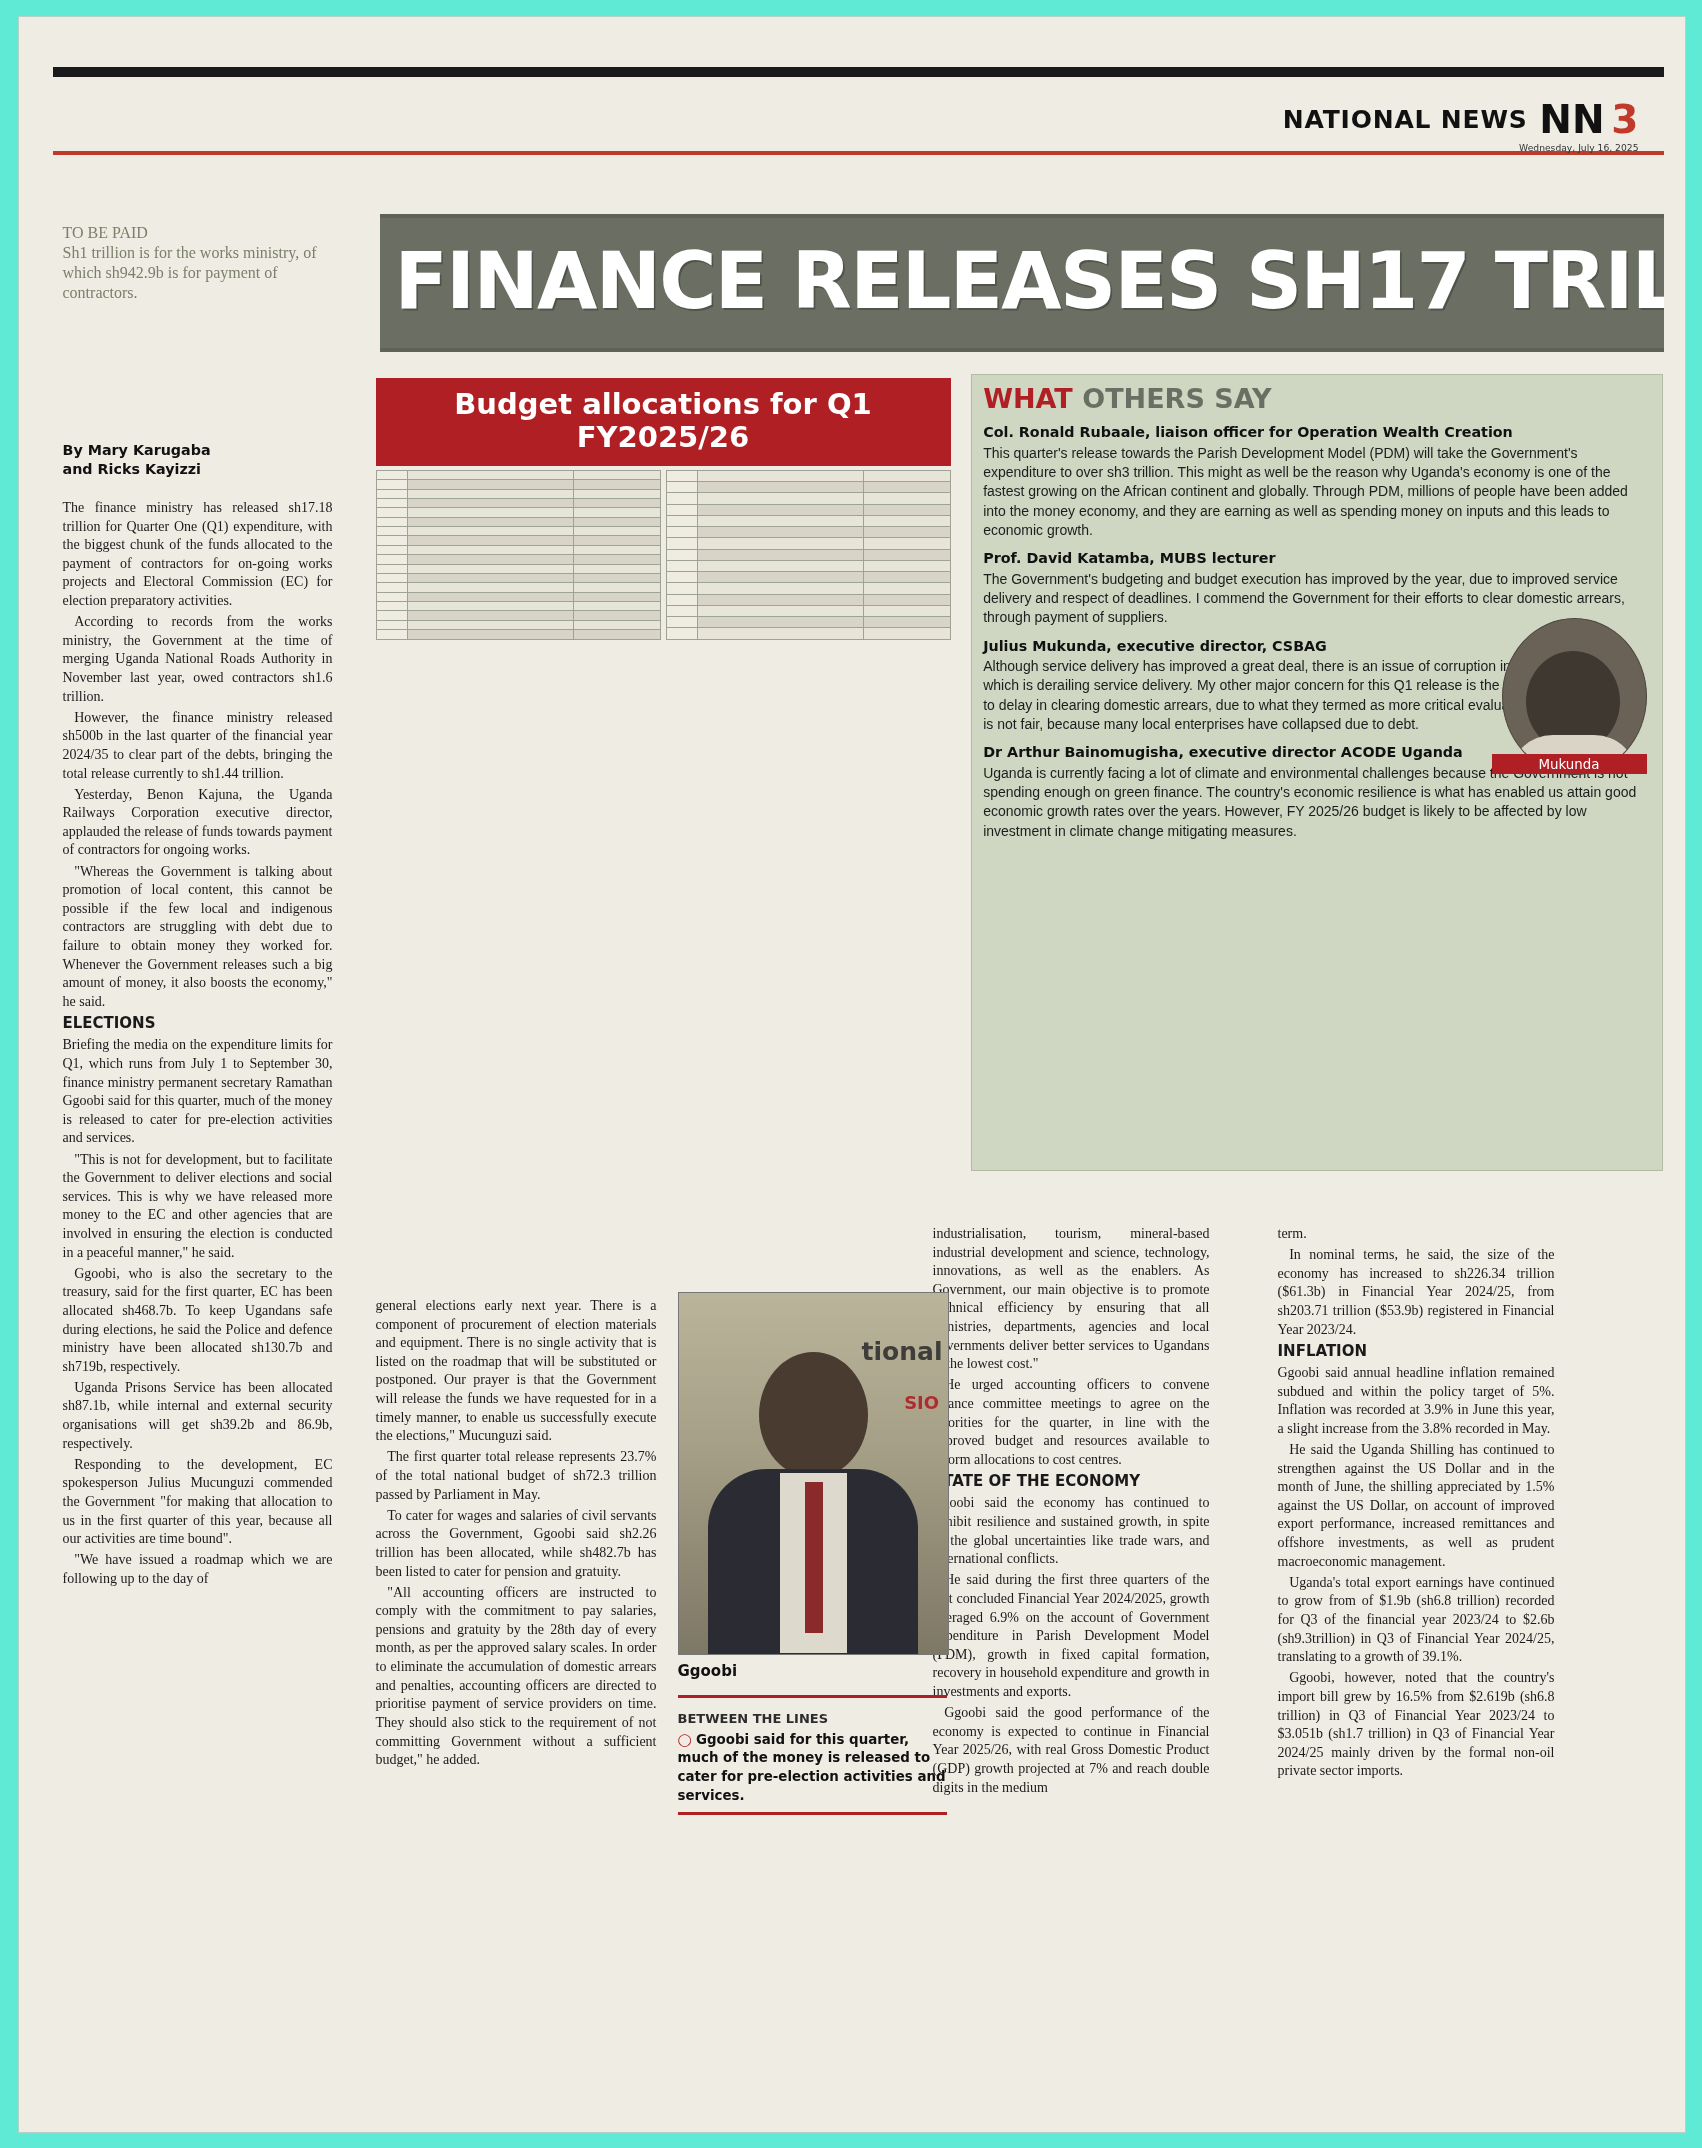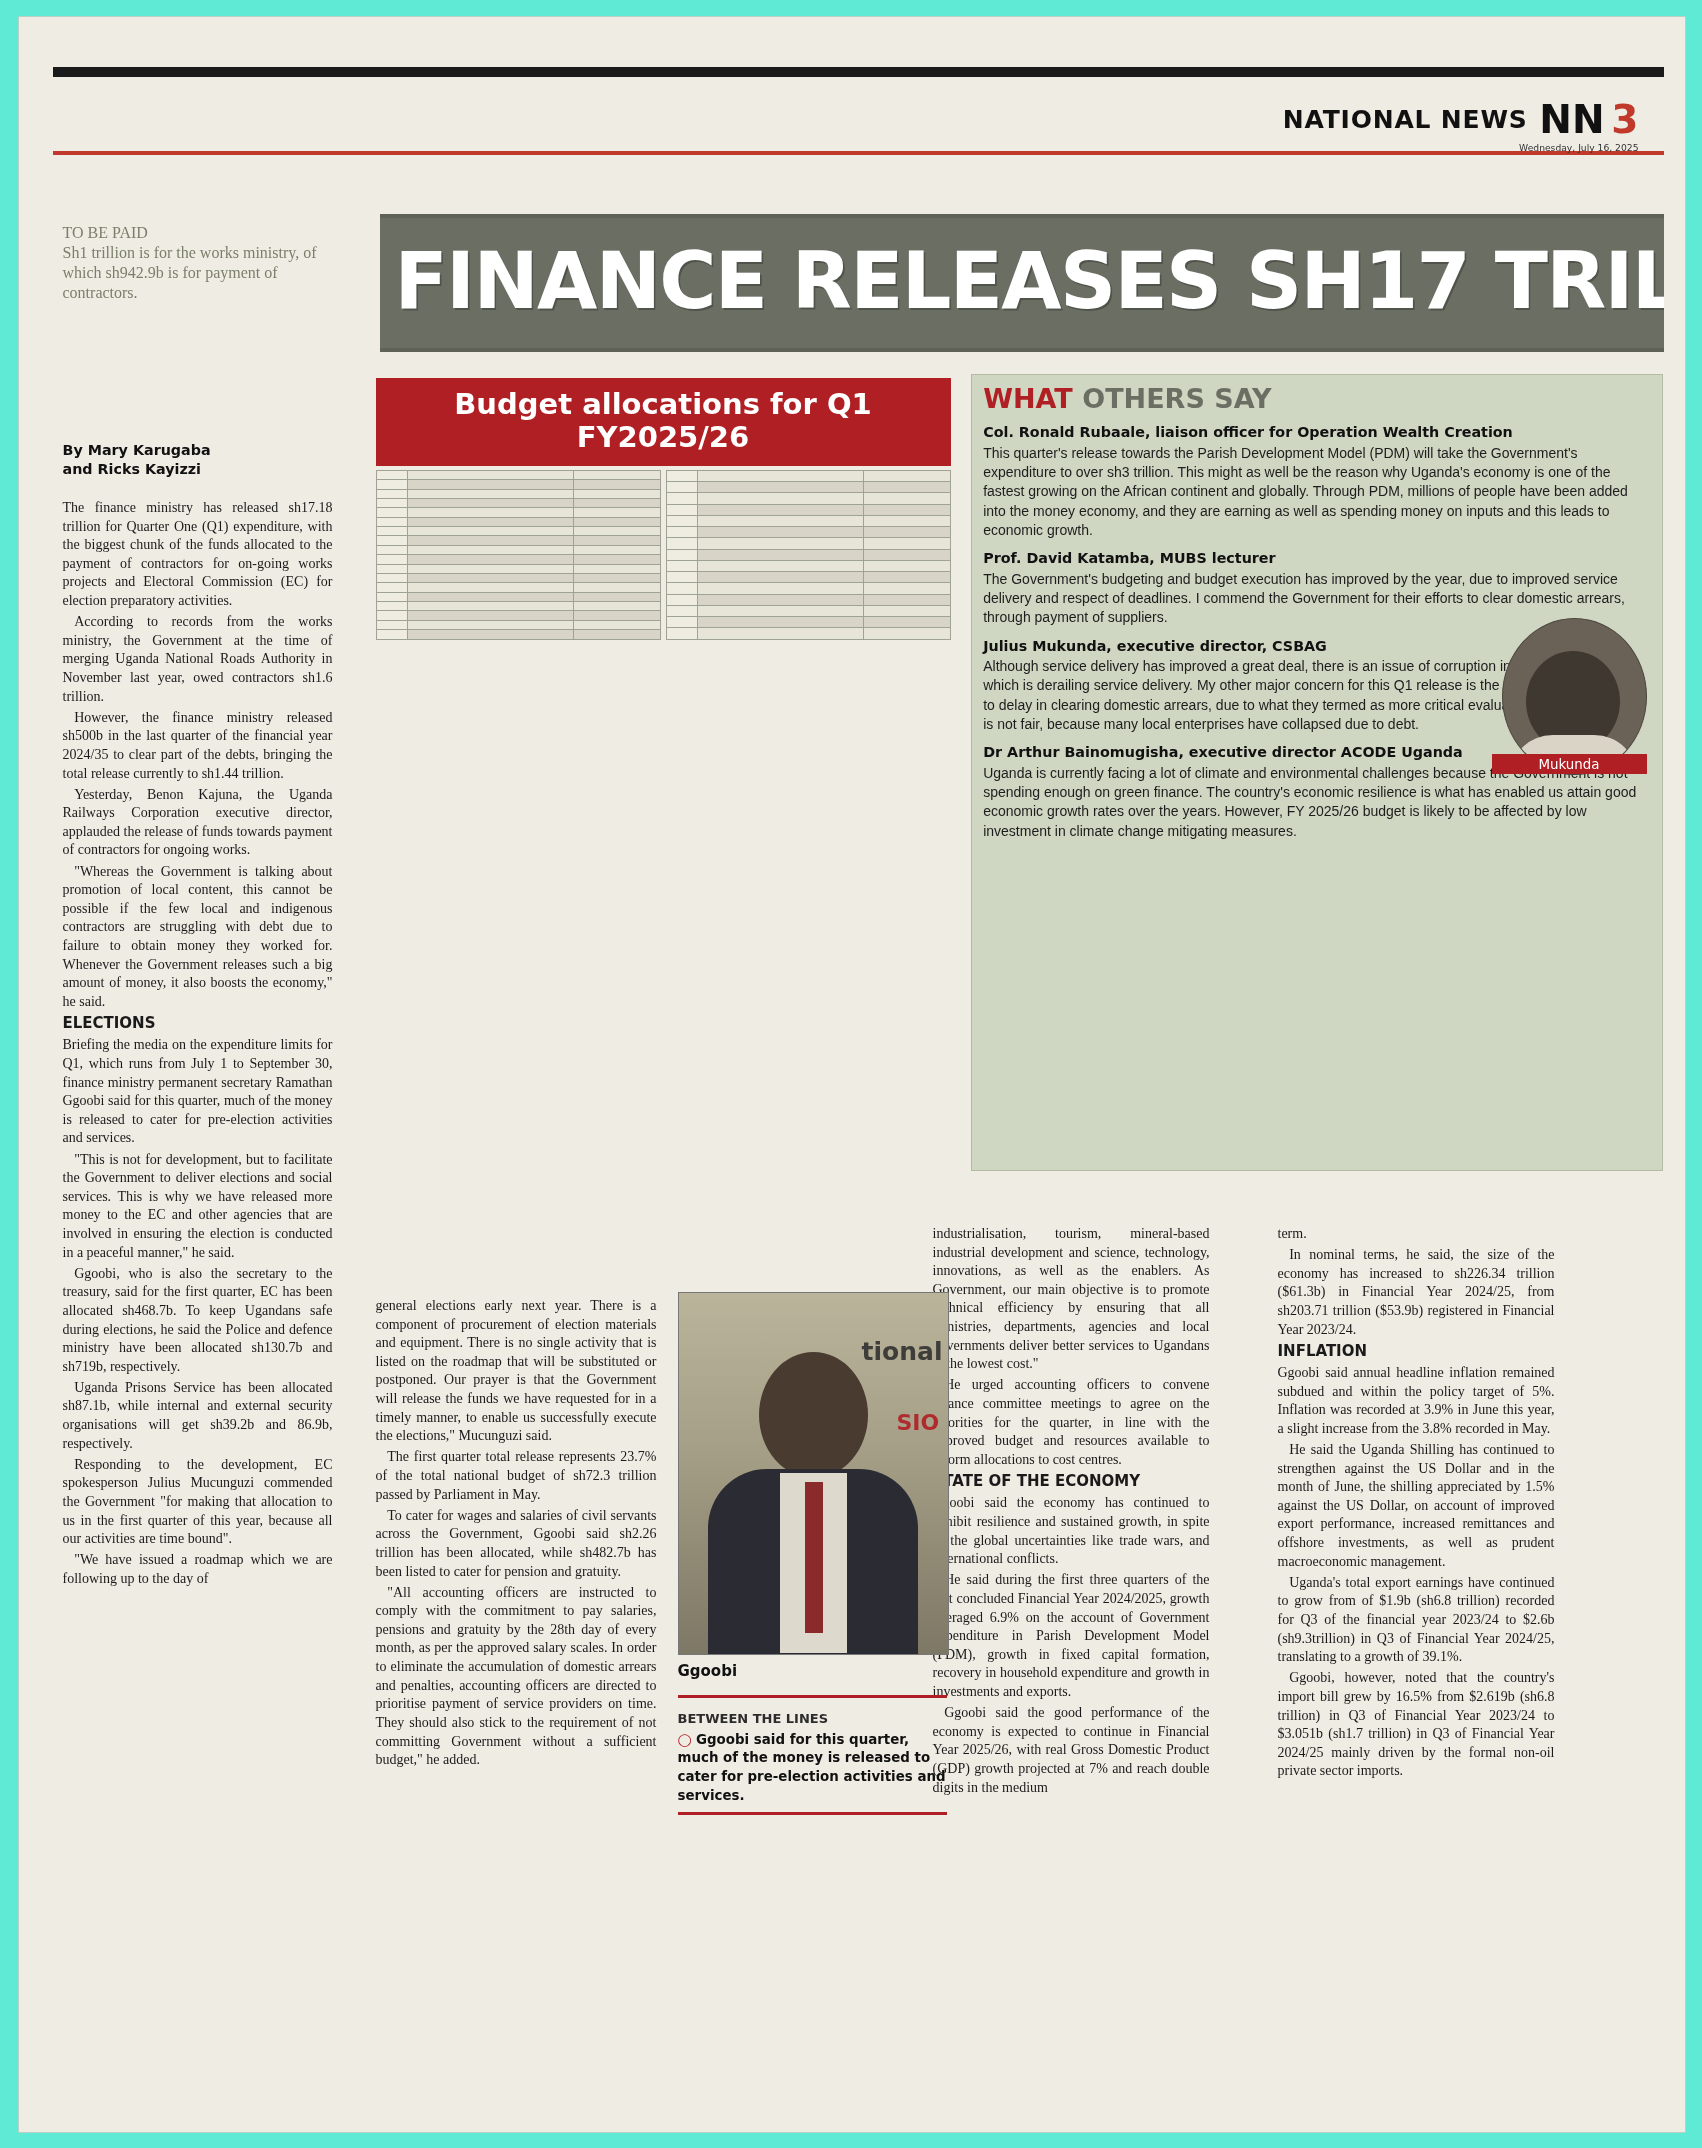--- a/index.html
+++ b/index.html
@@ -54,21 +54,21 @@
 
   .c1{left:44px;top:482px;width:270px;}
   .c2{left:357px;top:1280px;width:281px;}
   .c3{left:914px;top:1208px;width:277px;}
   .c4{left:1259px;top:1208px;width:277px;}
 
   
   .ggphoto{position:absolute;left:659px;top:1275px;width:269px;height:361px;background:#8e8a74;overflow:hidden;border:0.8px solid #777;}
   .ggphoto .bg{position:absolute;inset:0;background:linear-gradient(180deg,#b9b49a 0%,#a49e86 45%,#7d7765 100%);}
   .ggphoto .txt1{position:absolute;right:5px;top:44px;font-family:"DejaVu Sans",sans-serif;font-weight:bold;font-size:25px;color:#2a2a2a;opacity:.85;}
-  .ggphoto .txt2{position:absolute;right:8.4px;top:117px;font-family:"DejaVu Sans",sans-serif;font-weight:bold;font-size:22px;color:#b01f24;opacity:.9;}
+  .ggphoto .txt2{position:absolute;right:8.4px;top:99px;font-family:"DejaVu Sans",sans-serif;font-weight:bold;font-size:18px;color:#b01f24;opacity:.9;}
   .ggphoto .head{position:absolute;left:80px;top:59px;width:109px;height:126px;border-radius:50%;background:#4a3b30;}
   .ggphoto .body{position:absolute;left:29px;top:176px;width:210px;height:193px;background:#2b2b33;border-radius:59px 59px 0 0;}
   .ggphoto .shirt{position:absolute;left:101px;top:180px;width:67px;height:180px;background:#ddd9cc;}
   .ggphoto .tie{position:absolute;left:126px;top:189px;width:18.5px;height:151px;background:#8a2a2a;}
   .ggcap{position:absolute;left:659px;top:1645px;font-family:"DejaVu Sans",sans-serif;font-weight:bold;font-size:15px;color:#111;}
 
   
   .btl{position:absolute;left:659px;top:1678px;width:269px;}
   .btl .rule{height:2.5px;background:#b01f24;}
   .btl .t{font-family:"DejaVu Sans",sans-serif;font-weight:bold;font-size:13px;color:#b01f24;margin:13px 0 5px;}

